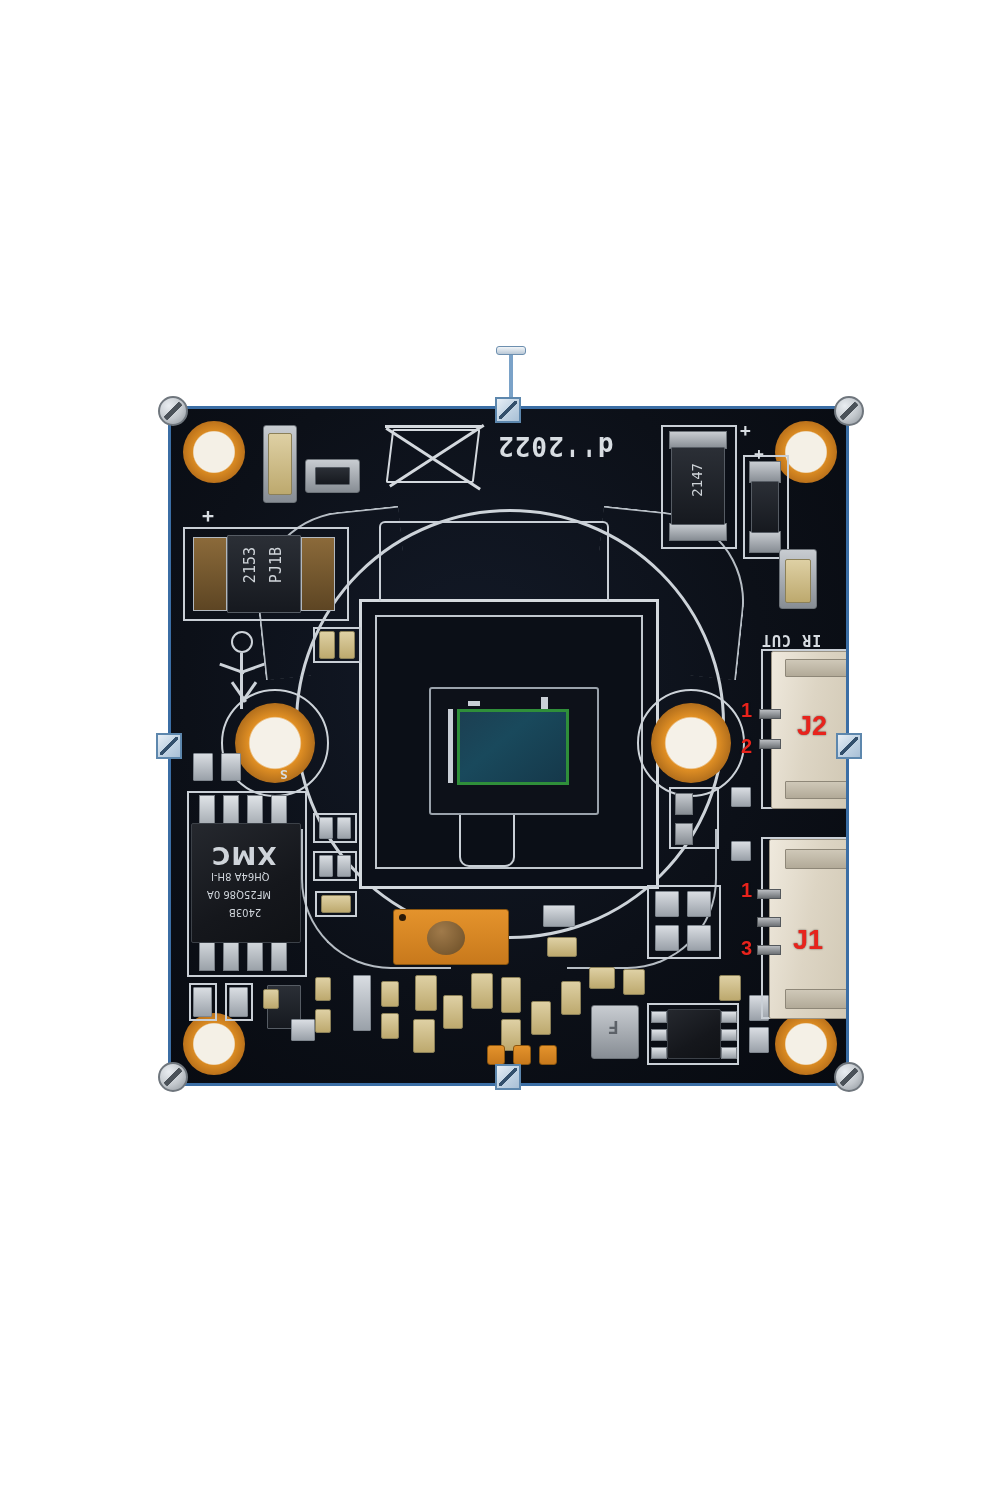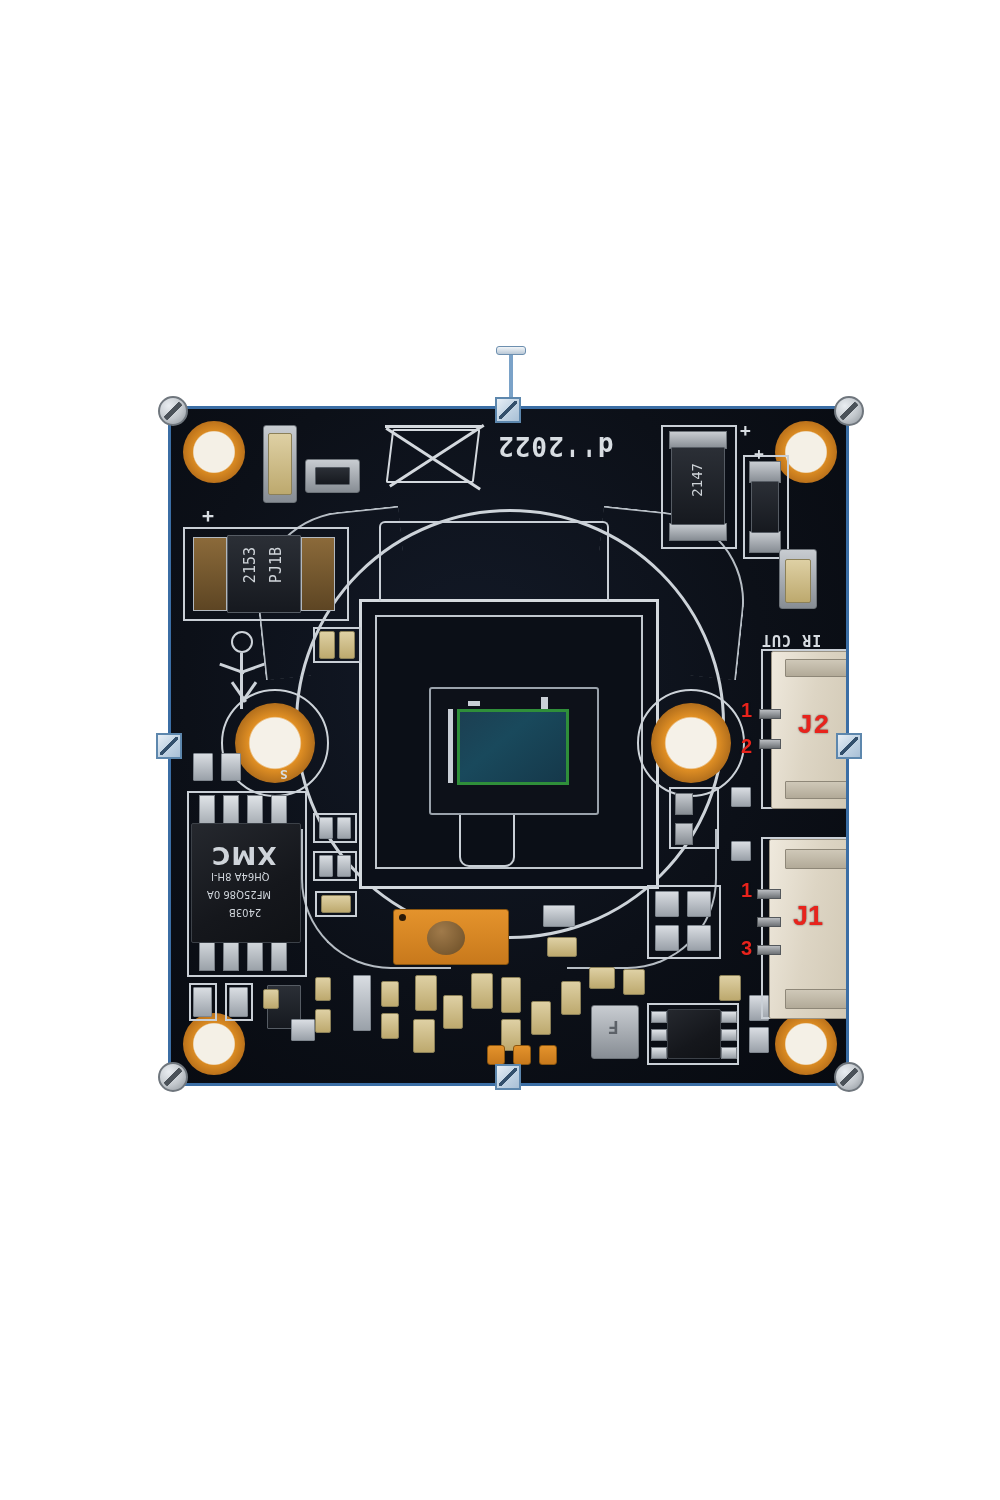--- a/index.html
+++ b/index.html
@@ -439,32 +439,32 @@
       <div class="cap-tan" style="left:418px; top:558px; width:26px; height:22px;"></div>
       <div class="cap-tan" style="left:452px; top:560px; width:22px; height:26px;"></div>
       <div class="cap-tan" style="left:548px; top:566px; width:22px; height:26px;"></div>
 
       <div class="silk" style="left:590px; top:240px; width:90px; height:160px;"></div>
       <div class="conn-white" style="left:600px; top:242px; width:86px; height:158px;"></div>
       <div class="conn-slot" style="left:614px; top:250px; width:62px; height:18px;"></div>
       <div class="conn-slot" style="left:614px; top:372px; width:62px; height:18px;"></div>
       <div class="conn-pin" style="left:588px; top:300px; width:22px; height:10px;"></div>
       <div class="conn-pin" style="left:588px; top:330px; width:22px; height:10px;"></div>
-      <div class="anno anno-big" style="left:626px; top:302px;font-family:Liberation Mono, monospace;">J2</div>
+      <div class="anno anno-big" style="left:626px; top:302px;">J2</div>
       <div class="anno anno-pin" style="left:570px; top:290px;">1</div>
       <div class="anno anno-pin" style="left:570px; top:326px;">2</div>
 
       <div class="silk" style="left:590px; top:428px; width:92px; height:182px;"></div>
       <div class="conn-white" style="left:598px; top:430px; width:90px; height:180px;"></div>
       <div class="conn-slot" style="left:614px; top:440px; width:64px; height:20px;"></div>
       <div class="conn-slot" style="left:614px; top:580px; width:64px; height:20px;"></div>
       <div class="conn-pin" style="left:586px; top:480px; width:24px; height:10px;"></div>
       <div class="conn-pin" style="left:586px; top:508px; width:24px; height:10px;"></div>
       <div class="conn-pin" style="left:586px; top:536px; width:24px; height:10px;"></div>
-      <div class="anno anno-big" style="left:622px; top:492px;">J1</div>
+      <div class="anno anno-big" style="left:622px; top:516px;">J1</div>
       <div class="anno anno-pin" style="left:570px; top:470px;">1</div>
       <div class="anno anno-pin" style="left:570px; top:528px;">3</div>
 
     </div>
   </div>
 
   <div class="handle-circ" style="left:158px;  top:396px;"></div>
   <div class="handle-sq" style="left:495px;  top:397px;"></div>
   <div class="handle-circ" style="left:834px;  top:396px;"></div>
   <div class="handle-sq" style="left:156px;  top:733px;"></div>

